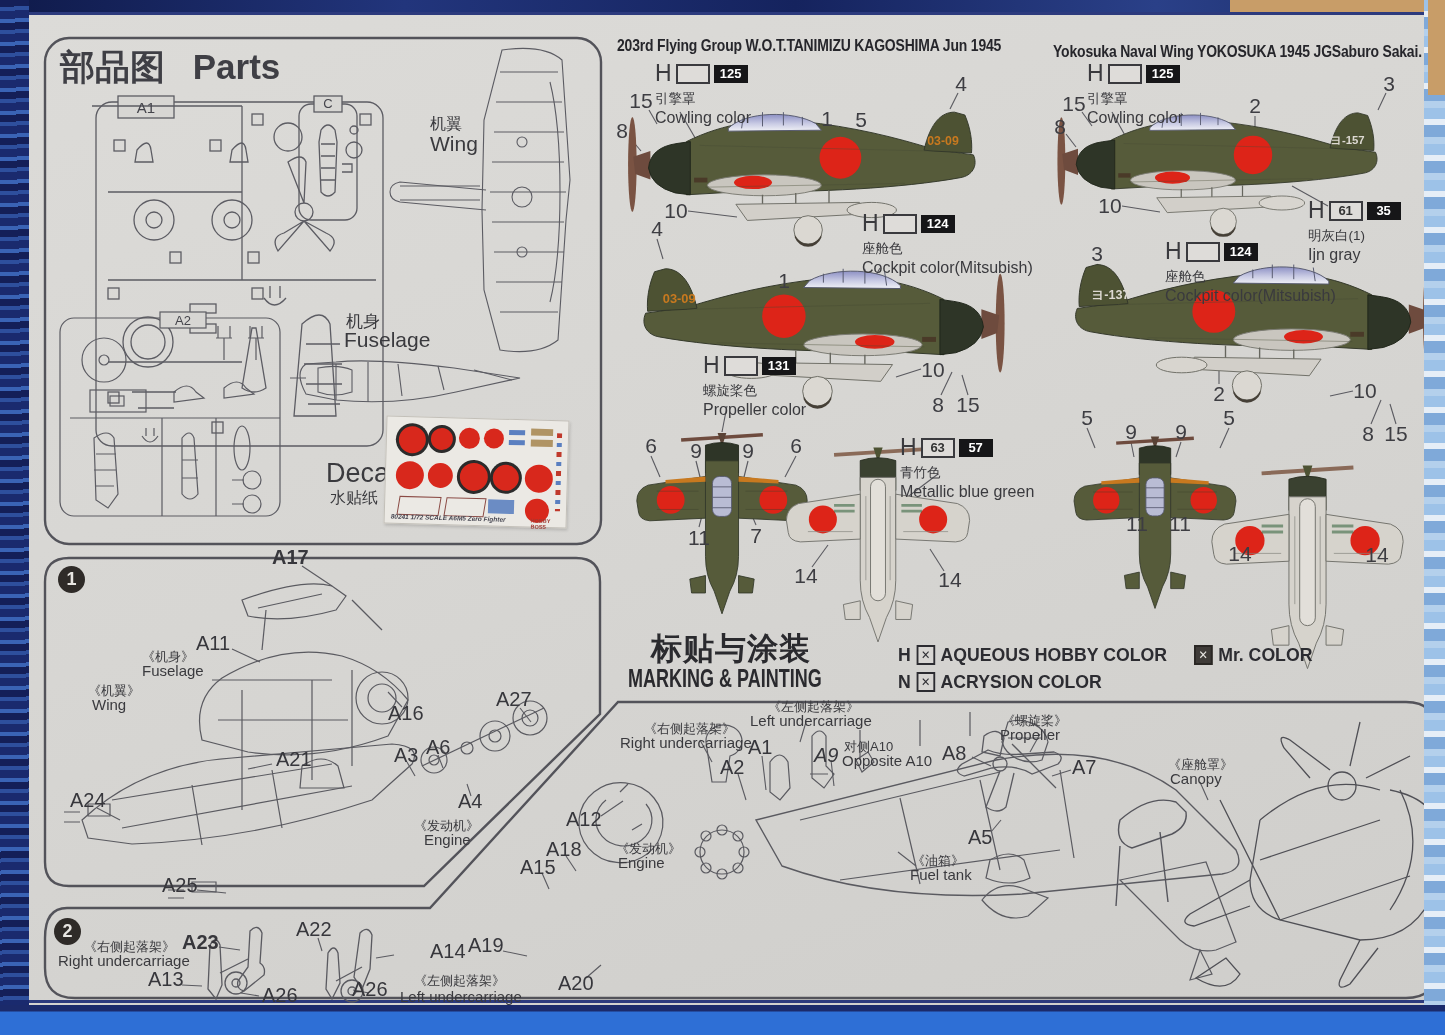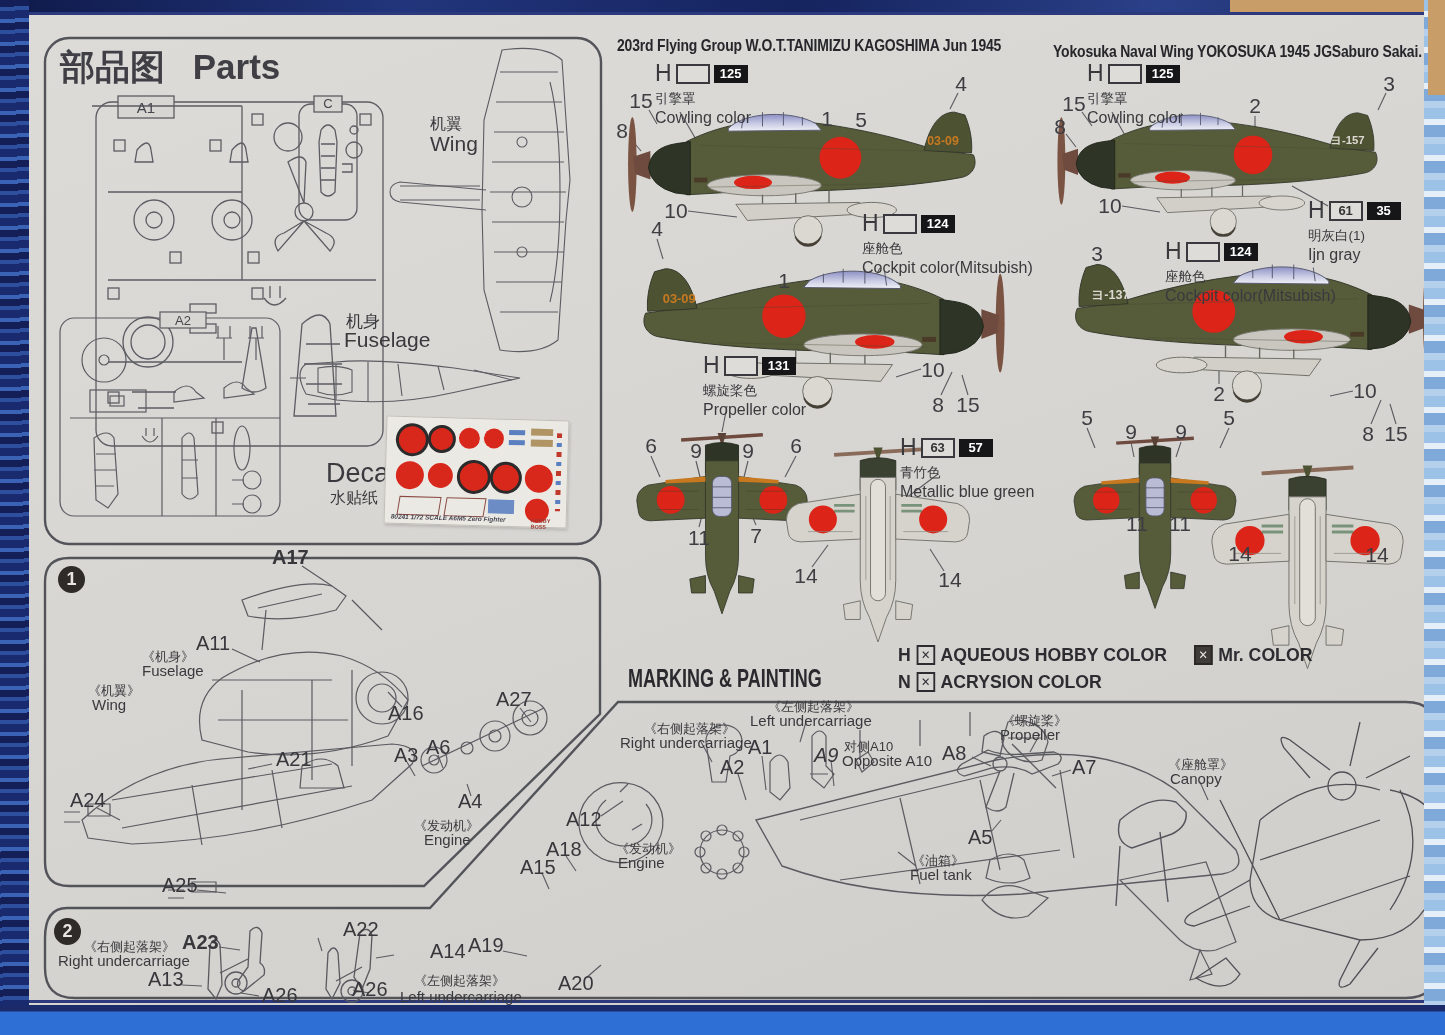--- a/index.html
+++ b/index.html
@@ -479,20 +479,21 @@
   <span class="co" style="left:1396px;top:434px;">15</span>
   <span class="co" style="left:1087px;top:418px;">5</span>
   <span class="co" style="left:1131px;top:432px;">9</span>
   <span class="co" style="left:1181px;top:432px;">9</span>
   <span class="co" style="left:1229px;top:418px;">5</span>
   <span class="co" style="left:1137px;top:524px;">11</span>
   <span class="co" style="left:1180px;top:524px;">11</span>
   <span class="co" style="left:1240px;top:554px;">14</span>
   <span class="co" style="left:1377px;top:555px;">14</span>
 
+  <div class="abs" style="left:651px;top:628px;font-size:31px;font-weight:bold;color:#2a2a2e;letter-spacing:1px;">标贴与涂装</div>
   <div class="abs" style="left:628px;top:664px;font-size:25px;font-weight:bold;color:#2a2a2e;transform:scaleX(.72);transform-origin:left top;letter-spacing:0;">MARKING &amp; PAINTING</div>
 
   <div class="legend-row" style="left:898px;top:644px;">
     <span>H</span>
     <span class="xbox">✕</span>
     <span>AQUEOUS HOBBY COLOR</span>
   </div>
   <div class="legend-row" style="left:1194px;top:644px;">
     <span class="xbox dark">✕</span>
     <span>Mr. COLOR</span>
@@ -559,21 +560,21 @@
       <circle cx="162" cy="66" r="11"></circle>
         <circle cx="162" cy="66" r="4"></circle>
       <line x1="146" y1="56" x2="172" y2="42"></line>
     </g>
   </svg>
   <span class="cn" style="left:84px;top:938px;">《右侧起落架》</span>
   <span class="en" style="left:58px;top:952px;">Right undercarriage</span>
   <span class="plabel" style="left:182px;top:931px;font-weight:bold;">A23</span>
   <span class="plabel" style="left:148px;top:968px;">A13</span>
   <span class="plabel" style="left:262px;top:984px;">A26</span>
-  <span class="plabel" style="left:296px;top:918px;margin-left:47px;">A22</span>
+  <span class="plabel" style="left:296px;top:918px;">A22</span>
   <span class="plabel" style="left:386px;top:940px;margin-left:44px;">A14</span>
   <span class="plabel" style="left:352px;top:978px;">A26</span>
   <span class="cn" style="left:414px;top:972px;">《左侧起落架》</span>
   <span class="en" style="left:400px;top:988px;">Left undercarriage</span>
 
   <svg width="880" height="300" viewBox="0 0 880 300" style="left:560px;top:700px;">
     <g fill="none" stroke="#5a5a60" stroke-width="1.2">
       <path d="M34,92 a42,40 0 1,0 60,6 a42,40 0 0,0 -60,-6 Z M46,100 a28,26 0 1,0 40,4"></path>
       <path d="M60,92 l8,-8 M72,130 l10,-6"></path>
       <circle cx="162" cy="152" r="22"></circle>

